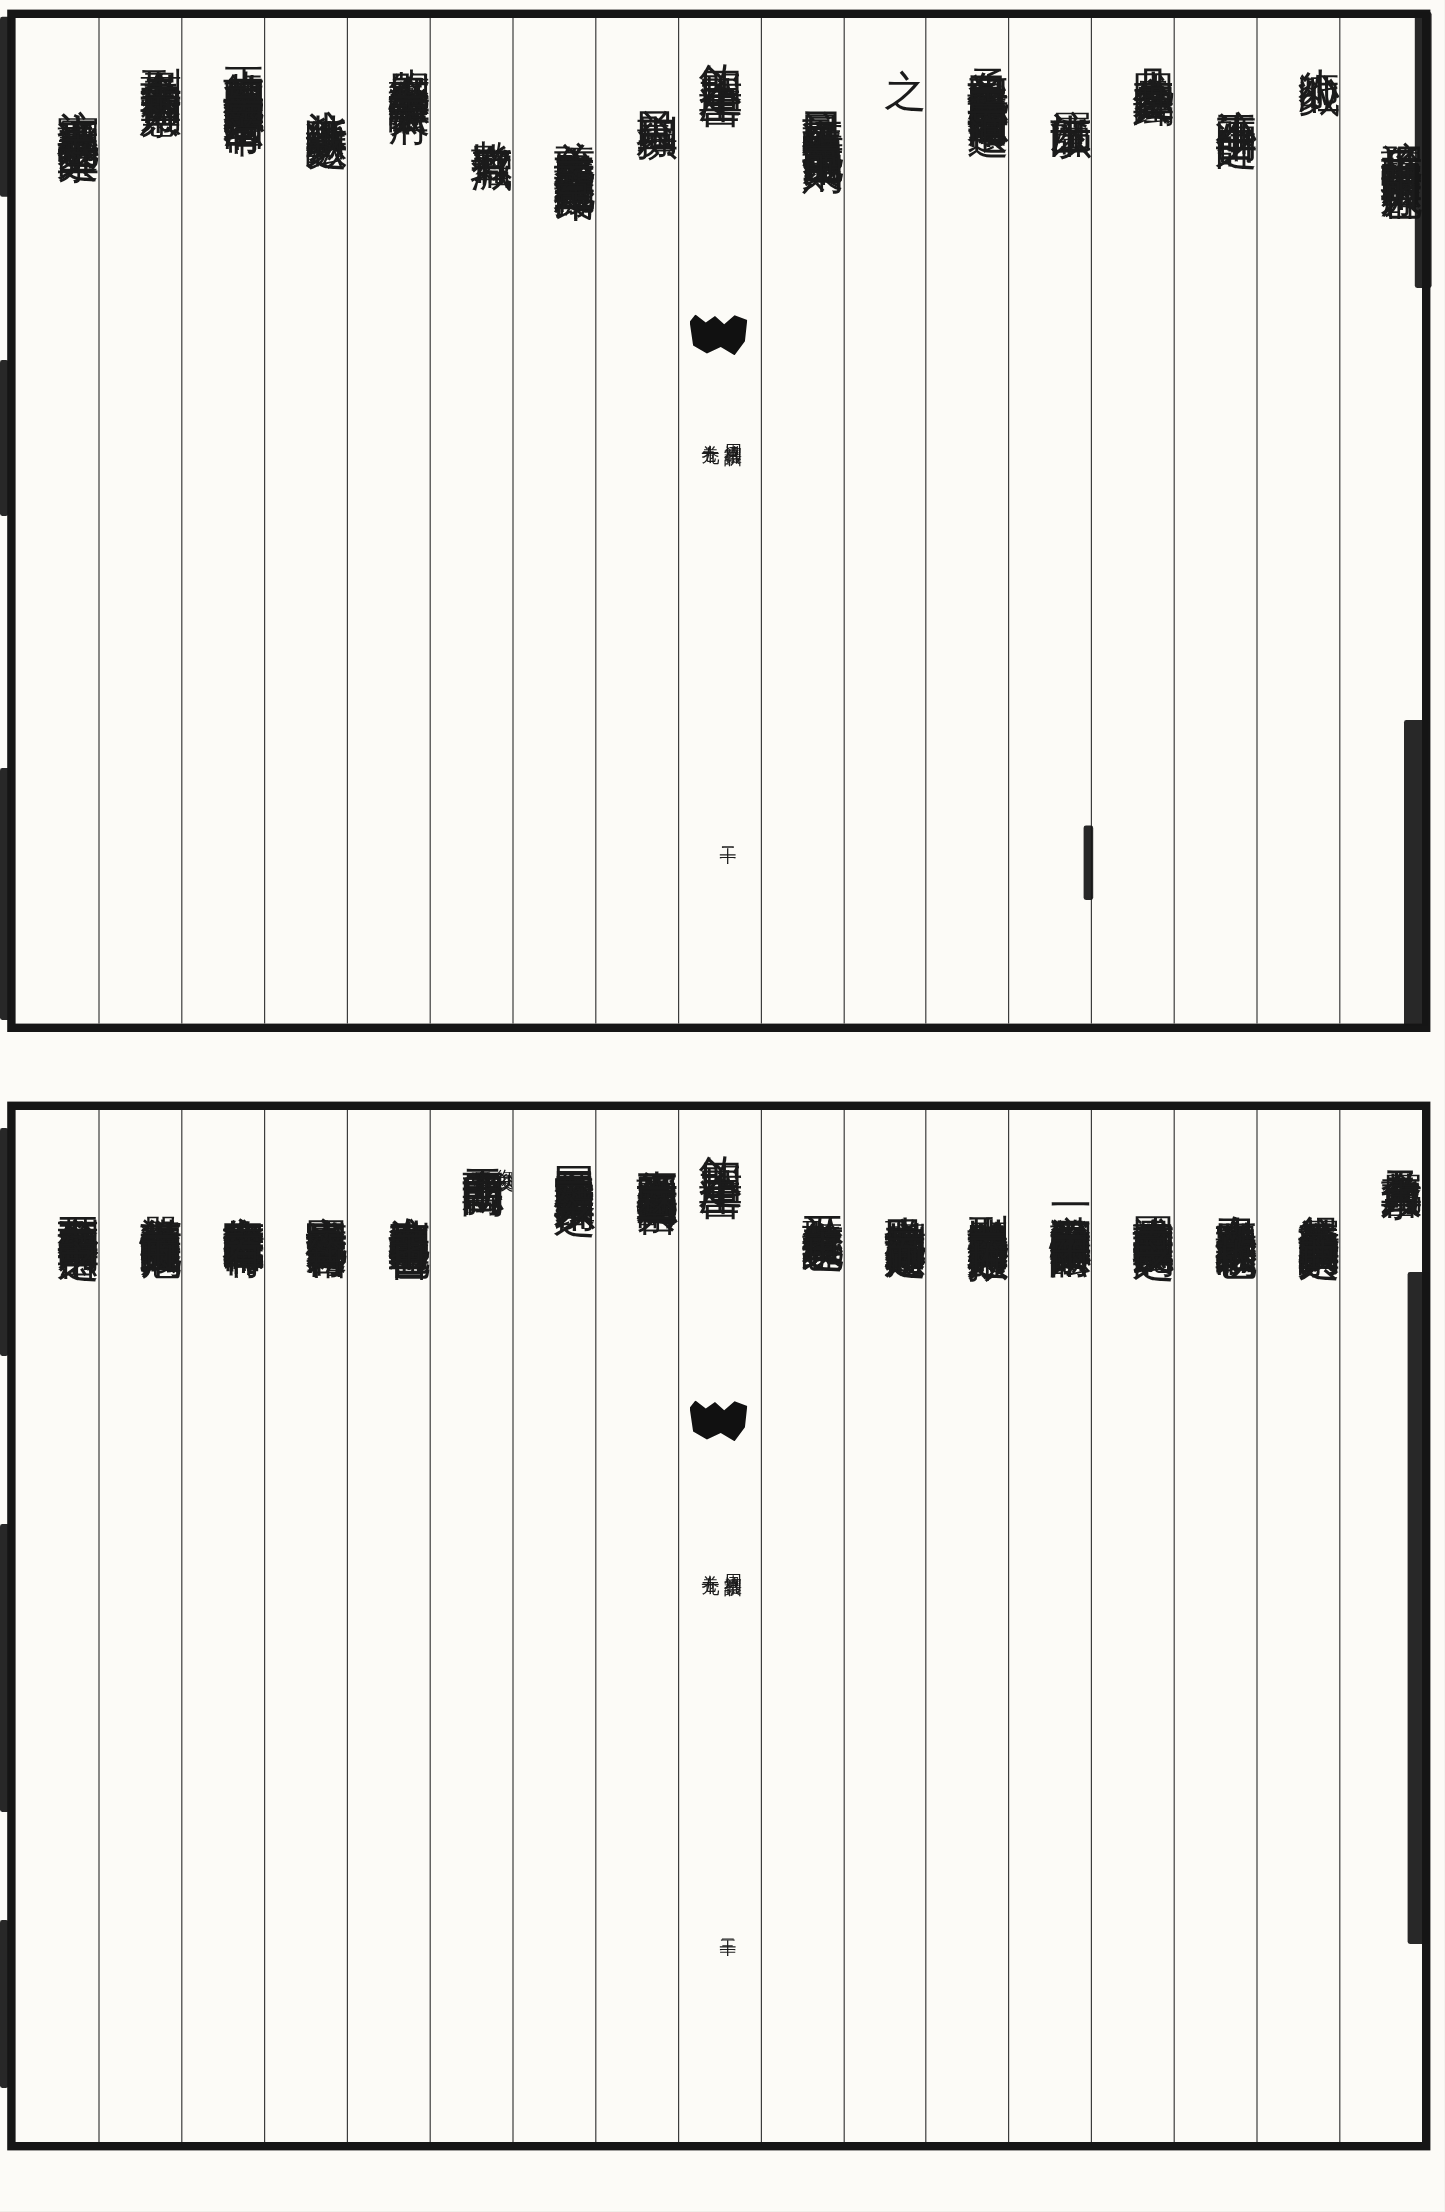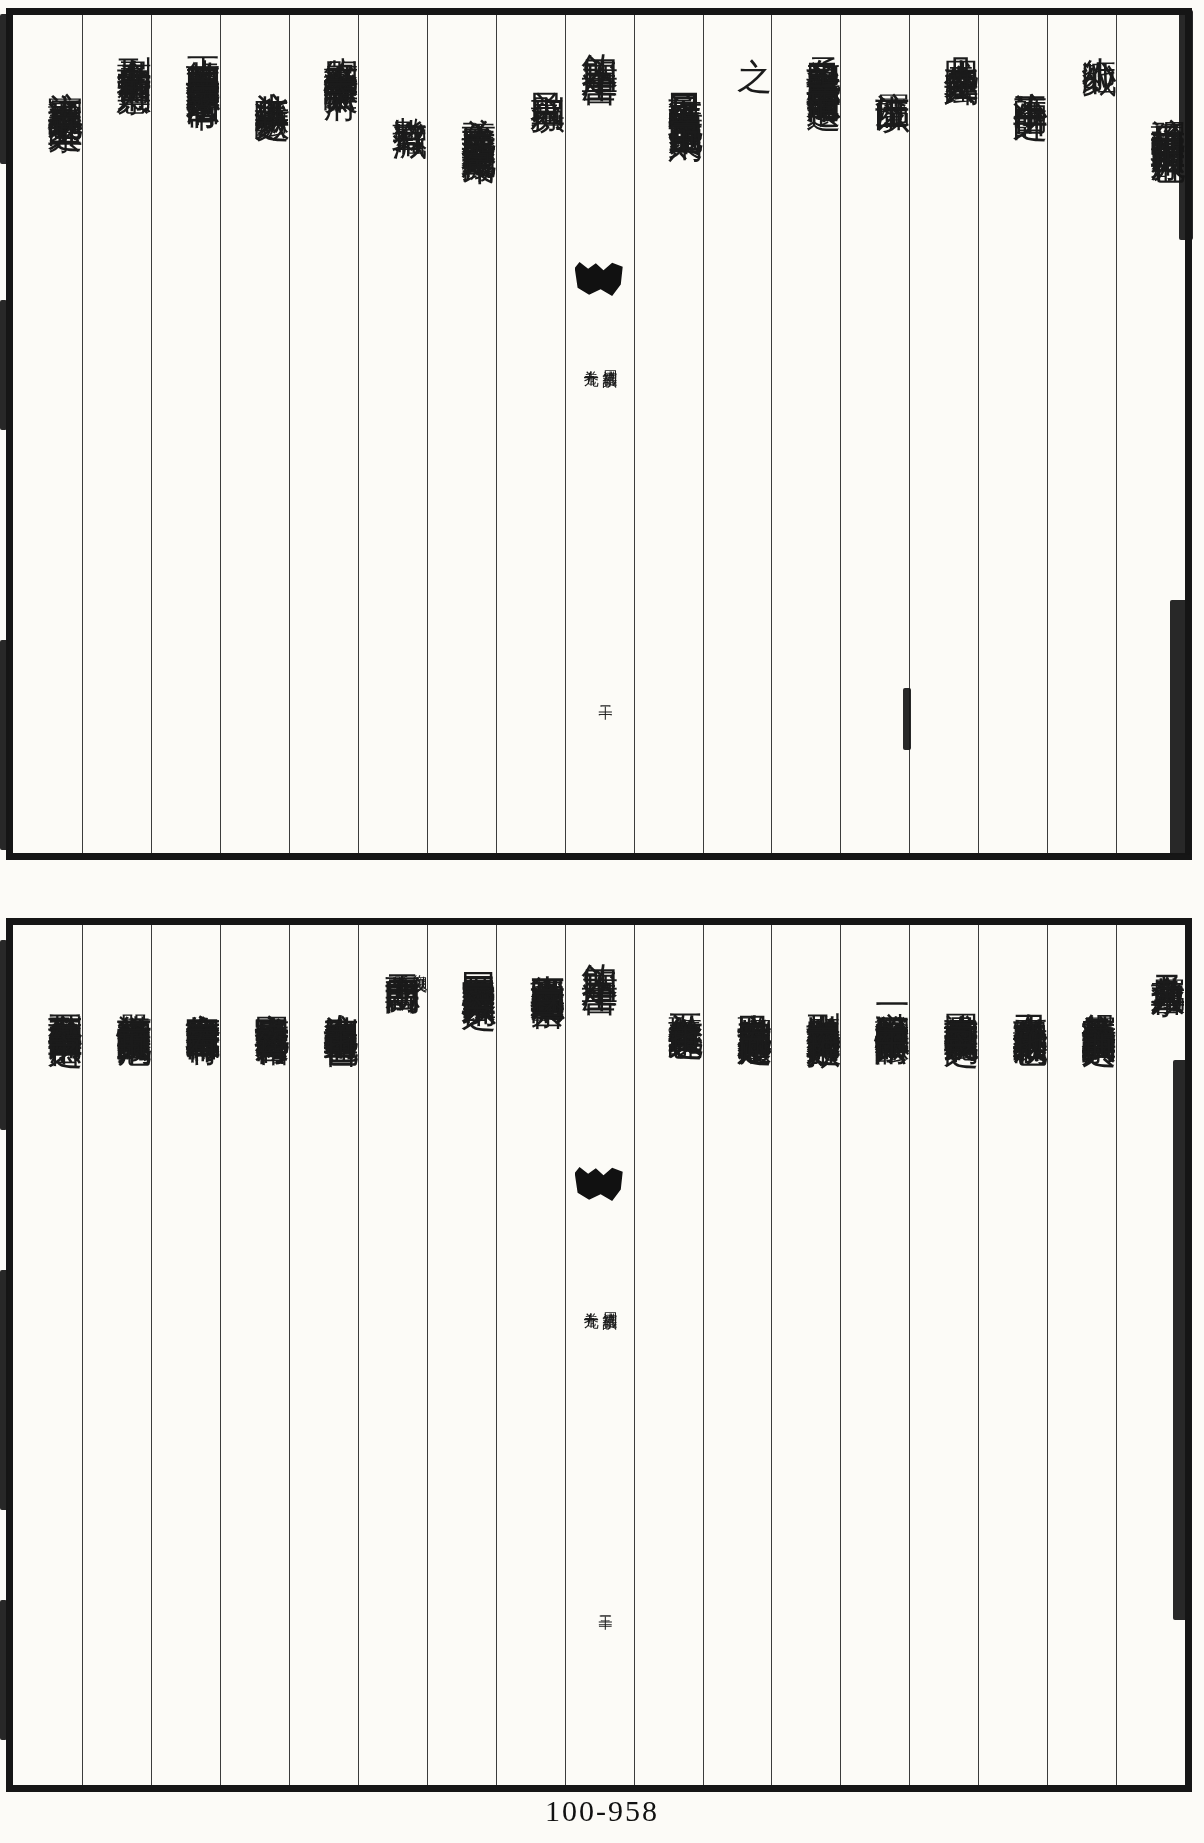--- a/index.html
+++ b/index.html
@@ -127,14 +127,13 @@
   <div class="smudge" style="left:0;top:300px;width:7px;height:130px;"></div>
   <div class="smudge" style="left:0;top:640px;width:9px;height:210px;"></div>
   <div class="smudge" style="left:1179px;top:10px;width:14px;height:230px;"></div>
   <div class="smudge" style="left:1170px;top:600px;width:20px;height:255px;"></div>
   <div class="smudge" style="left:903px;top:688px;width:8px;height:62px;"></div>
   <div class="smudge" style="left:0;top:940px;width:7px;height:190px;"></div>
   <div class="smudge" style="left:0;top:1270px;width:8px;height:240px;"></div>
   <div class="smudge" style="left:1173px;top:1060px;width:18px;height:560px;"></div>
   <div class="smudge" style="left:0;top:1600px;width:7px;height:140px;"></div>
 
-  <div class="pagenum">100-958</div>
 </div>
 
 </body></html>

